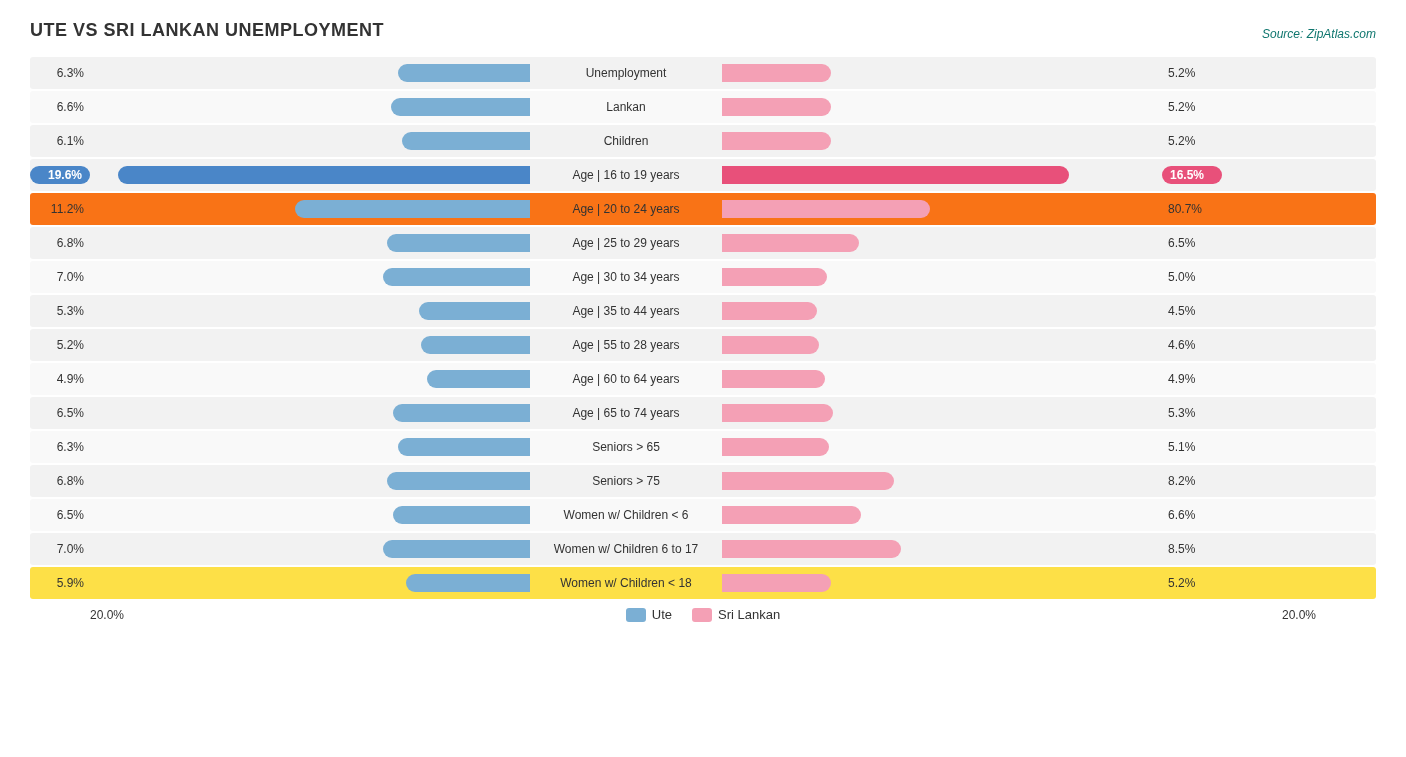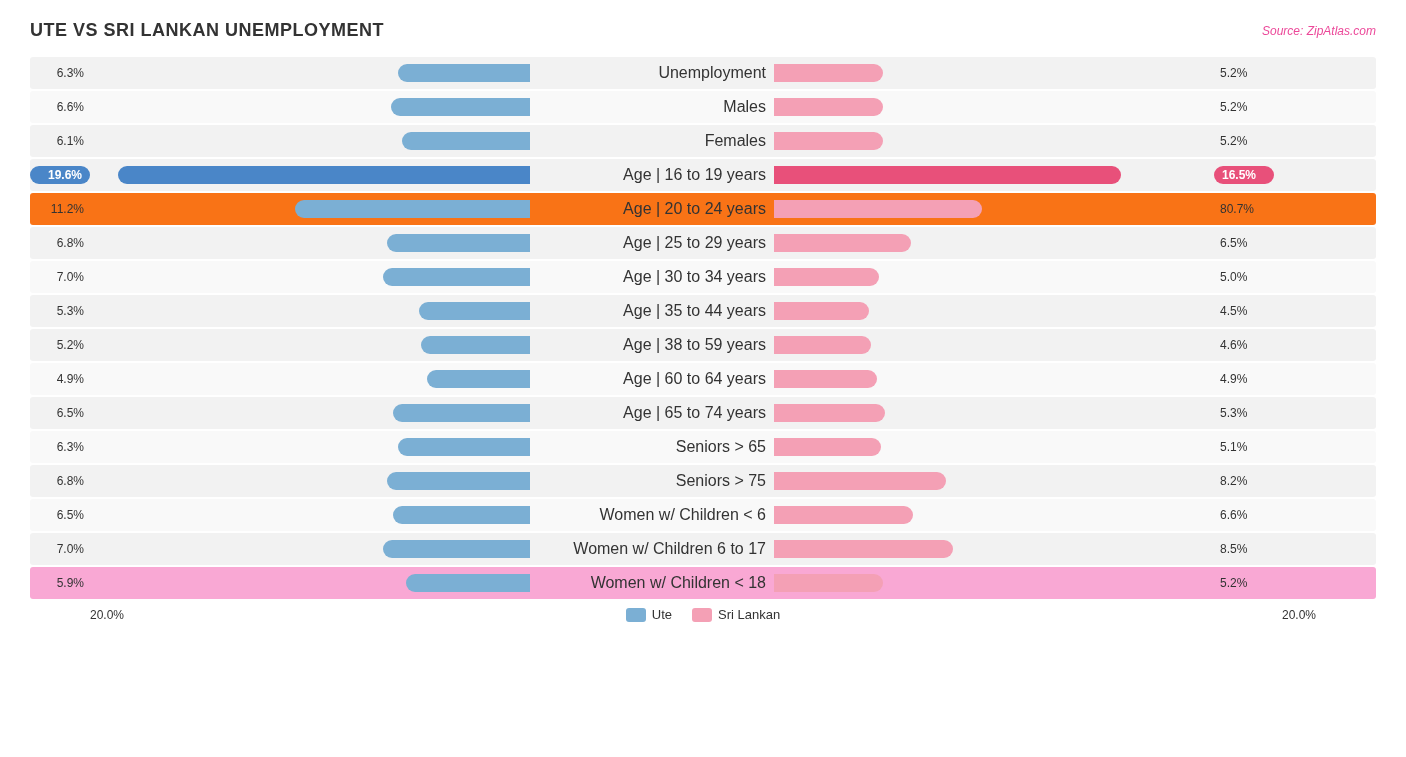--- a/index.html
+++ b/index.html
@@ -10,33 +10,33 @@
       min-height: 757px;
       padding: 20px 30px;
     }
     .chart-container {
       width: 100%;
       position: relative;
     }
     .chart-header {
       display: flex;
       justify-content: space-between;
-      align-items: center;
+      align-items: flex-end;
       margin-bottom: 16px;
     }
     .chart-title {
       font-size: 18px;
       font-weight: bold;
       color: #333;
       text-transform: uppercase;
       letter-spacing: 0.5px;
     }
     .chart-source {
       font-size: 12px;
-      color: #ec4899;
+      color: #0f766e;
       font-style: italic;
     }
     .chart-body {
       width: 100%;
     }
     .bar-row {
       display: flex;
       align-items: center;
       margin-bottom: 2px;
       min-height: 32px;
@@ -68,23 +68,23 @@
       justify-content: flex-end;
       align-items: center;
       flex-shrink: 0;
     }
     .left-bar {
       height: 18px;
       border-radius: 10px 0 0 10px;
       background: #7bafd4;
     }
     .label-cell {
-      width: 244px;
-      text-align: right;
-      font-size: 16px;
+      width: 192px;
+      text-align: center;
+      font-size: 12px;
       color: #333;
       padding: 0 8px;
       flex-shrink: 0;
       white-space: nowrap;
     }
     .right-bar-wrap {
       width: 440px;
       display: flex;
       justify-content: flex-start;
       align-items: center;
@@ -160,34 +160,34 @@
       </div>
       <div class="right-val" style="">5.2%</div>
     </div>
   </div>
       <div class="bar-row" style="background: rgb(249, 249, 249);">
     <div class="row-inner">
       <div class="left-val" style="">6.6%</div>
       <div class="left-bar-wrap">
         <div class="left-bar" style="width:139px;background:#7bafd4;"></div>
       </div>
-      <div class="label-cell">Males</div>
+      <div class="label-cell">Lankan</div>
       <div class="right-bar-wrap">
         <div class="right-bar" style="width:109px;background:#f4a0b5;"></div>
       </div>
       <div class="right-val" style="">5.2%</div>
     </div>
   </div>
       <div class="bar-row" style="background: rgb(242, 242, 242);">
     <div class="row-inner">
       <div class="left-val" style="">6.1%</div>
       <div class="left-bar-wrap">
         <div class="left-bar" style="width:128px;background:#7bafd4;"></div>
       </div>
-      <div class="label-cell">Females</div>
+      <div class="label-cell">Children</div>
       <div class="right-bar-wrap">
         <div class="right-bar" style="width:109px;background:#f4a0b5;"></div>
       </div>
       <div class="right-val" style="">5.2%</div>
     </div>
   </div>
       <div class="bar-row" style="background: rgb(242, 242, 242);">
     <div class="row-inner">
       <div class="left-val" style="background:#4a86c8;color:#fff;border-radius:10px;padding:2px 8px;font-weight:bold;">19.6%</div>
       <div class="left-bar-wrap">
@@ -251,21 +251,21 @@
       </div>
       <div class="right-val" style="">4.5%</div>
     </div>
   </div>
       <div class="bar-row" style="background: rgb(242, 242, 242);">
     <div class="row-inner">
       <div class="left-val" style="">5.2%</div>
       <div class="left-bar-wrap">
         <div class="left-bar" style="width:109px;background:#7bafd4;"></div>
       </div>
-      <div class="label-cell">Age | 38 to 59 years</div>
+      <div class="label-cell">Age | 55 to 28 years</div>
       <div class="right-bar-wrap">
         <div class="right-bar" style="width:97px;background:#f4a0b5;"></div>
       </div>
       <div class="right-val" style="">4.6%</div>
     </div>
   </div>
       <div class="bar-row" style="background: rgb(249, 249, 249);">
     <div class="row-inner">
       <div class="left-val" style="">4.9%</div>
       <div class="left-bar-wrap">
@@ -336,21 +336,21 @@
       <div class="left-bar-wrap">
         <div class="left-bar" style="width:147px;background:#7bafd4;"></div>
       </div>
       <div class="label-cell">Women w/ Children 6 to 17</div>
       <div class="right-bar-wrap">
         <div class="right-bar" style="width:179px;background:#f4a0b5;"></div>
       </div>
       <div class="right-val" style="">8.5%</div>
     </div>
   </div>
-      <div class="bar-row" style="background: #f9a8d4;">
+      <div class="bar-row" style="background: #fde047;">
     <div class="row-inner">
       <div class="left-val" style="">5.9%</div>
       <div class="left-bar-wrap">
         <div class="left-bar" style="width:124px;background:#7bafd4;"></div>
       </div>
       <div class="label-cell">Women w/ Children &lt; 18</div>
       <div class="right-bar-wrap">
         <div class="right-bar" style="width:109px;background:#f4a0b5;"></div>
       </div>
       <div class="right-val" style="">5.2%</div>

